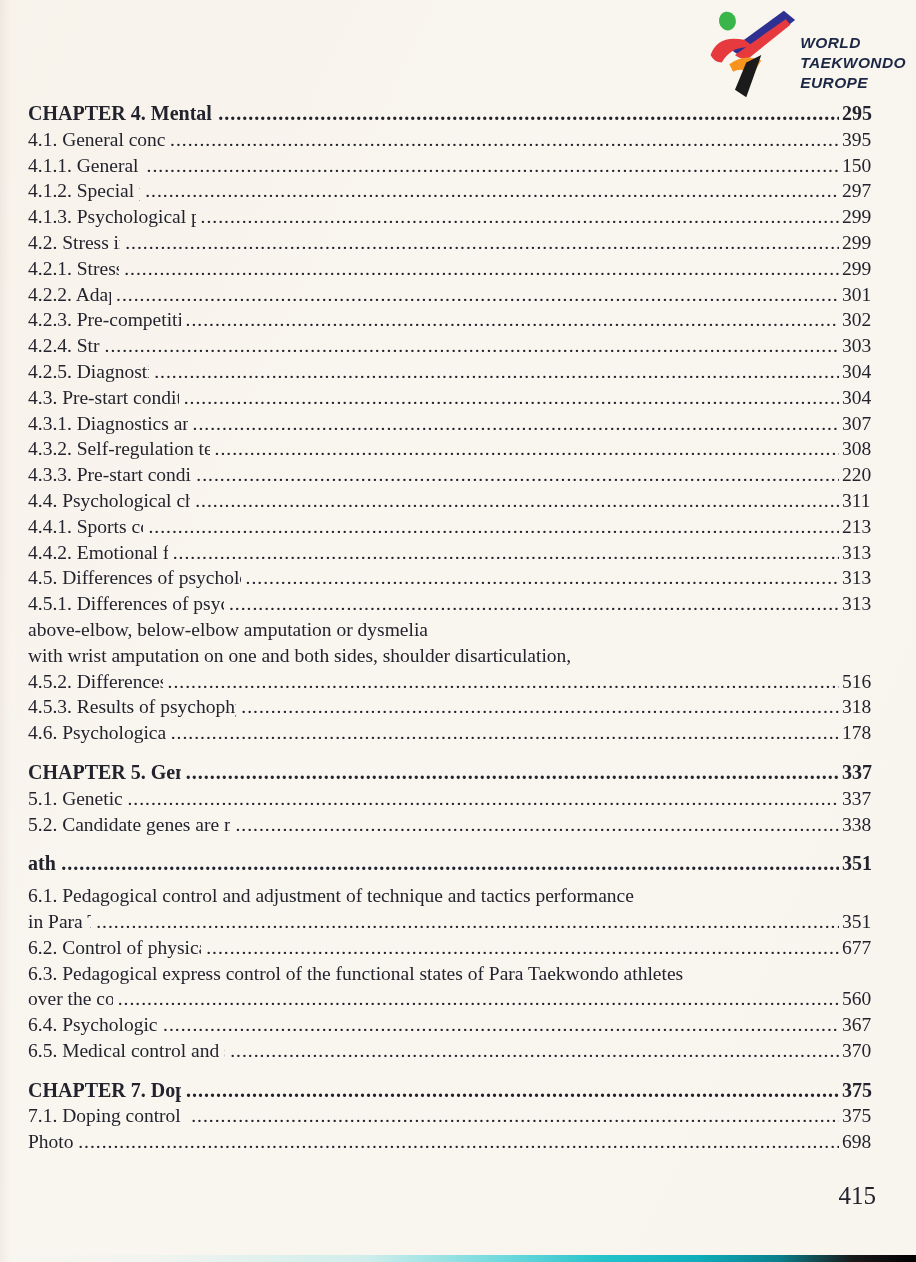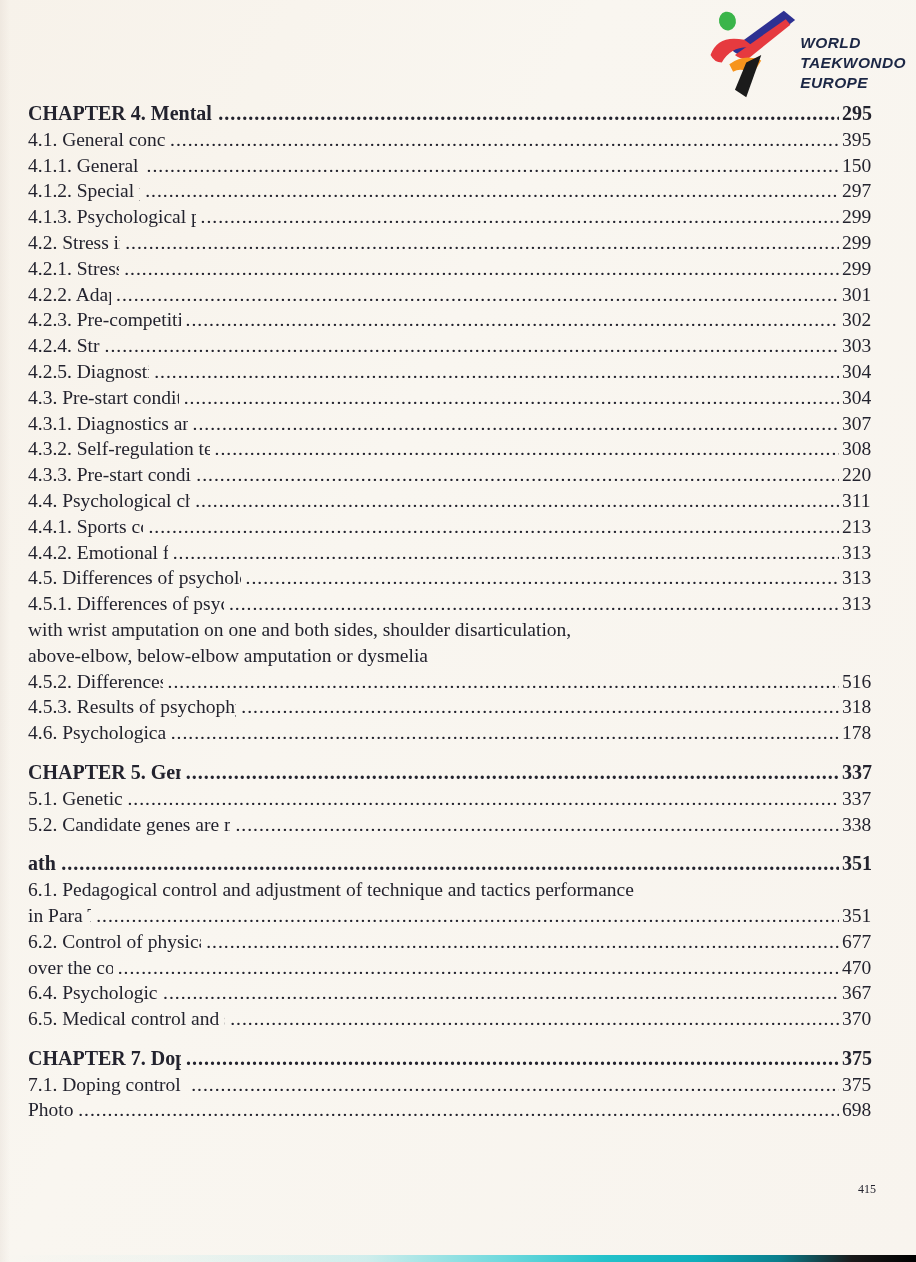--- a/index.html
+++ b/index.html
@@ -60,21 +60,21 @@
     display: flex;
     align-items: baseline;
     font-size: 19.5px;
     line-height: 25.8px;
     white-space: nowrap;
   }
   .row.bold {
     font-weight: bold;
     font-size: 20px;
   }
-  .row.gap { margin-top: 0; }
+  .row.gap { margin-top: 6px; }
   .row .label {
     flex: 0 1 auto;
     overflow: hidden;
   }
   .row .leader {
     flex: 1 1 auto;
     overflow: hidden;
     white-space: nowrap;
     margin: 0 3px 0 5px;
     min-width: 0;
@@ -86,21 +86,21 @@
   .row .pg {
     flex: 0 0 auto;
     min-width: 36px;
     text-align: left;
   }
   
   .footer-page-number {
     position: absolute;
     top: 1182px;
     right: 40px;
-    font-size: 12px;
+    font-size: 25px;
     color: #23232e;
   }
   .bottom-edge {
     position: absolute;
     left: 0;
     right: 0;
     bottom: 0;
     height: 7px;
     background: linear-gradient(to right,
       rgba(249,246,240,0) 0%,
@@ -246,24 +246,24 @@
           <span class="label">4.5. Differences of psychological training for different categories of practitioners</span>
           <span class="leader"></span>
           <span class="pg">313</span>
         </div>
         <div class="row">
           <span class="label">4.5.1. Differences of psychological training for Para Taekwondo athletes</span>
           <span class="leader"></span>
           <span class="pg">313</span>
         </div>
         <div class="row">
+          <span class="label">above-elbow, below-elbow amputation or dysmelia</span>
+        </div>
+        <div class="row">
           <span class="label">with wrist amputation on one and both sides, shoulder disarticulation,</span>
-        </div>
-        <div class="row">
-          <span class="label">above-elbow, below-elbow amputation or dysmelia</span>
         </div>
         <div class="row">
           <span class="label">4.5.2. Differences of female Para Taekwondo</span>
           <span class="leader"></span>
           <span class="pg">516</span>
         </div>
         <div class="row">
           <span class="label">4.5.3. Results of psychophysiological examination of Para Taekwondo athletes</span>
           <span class="leader"></span>
           <span class="pg">318</span>
@@ -304,23 +304,26 @@
           <span class="label">in Para Taekwondo</span>
           <span class="leader"></span>
           <span class="pg">351</span>
         </div>
         <div class="row">
           <span class="label">6.2. Control of physical qualities for Para Taekwondo athletes</span>
           <span class="leader"></span>
           <span class="pg">677</span>
         </div>
         <div class="row">
+          <span class="label">6.3. Pedagogical express control of the functional states of Para Taekwondo athletes</span>
+        </div>
+        <div class="row">
           <span class="label">over the course of practice</span>
           <span class="leader"></span>
-          <span class="pg">470</span>
+          <span class="pg">560</span>
         </div>
         <div class="row">
           <span class="label">6.4. Psychological-and-pedagogical control</span>
           <span class="leader"></span>
           <span class="pg">367</span>
         </div>
         <div class="row">
           <span class="label">6.5. Medical control and self-control in Para Taekwondo athletes training</span>
           <span class="leader"></span>
           <span class="pg">370</span>

